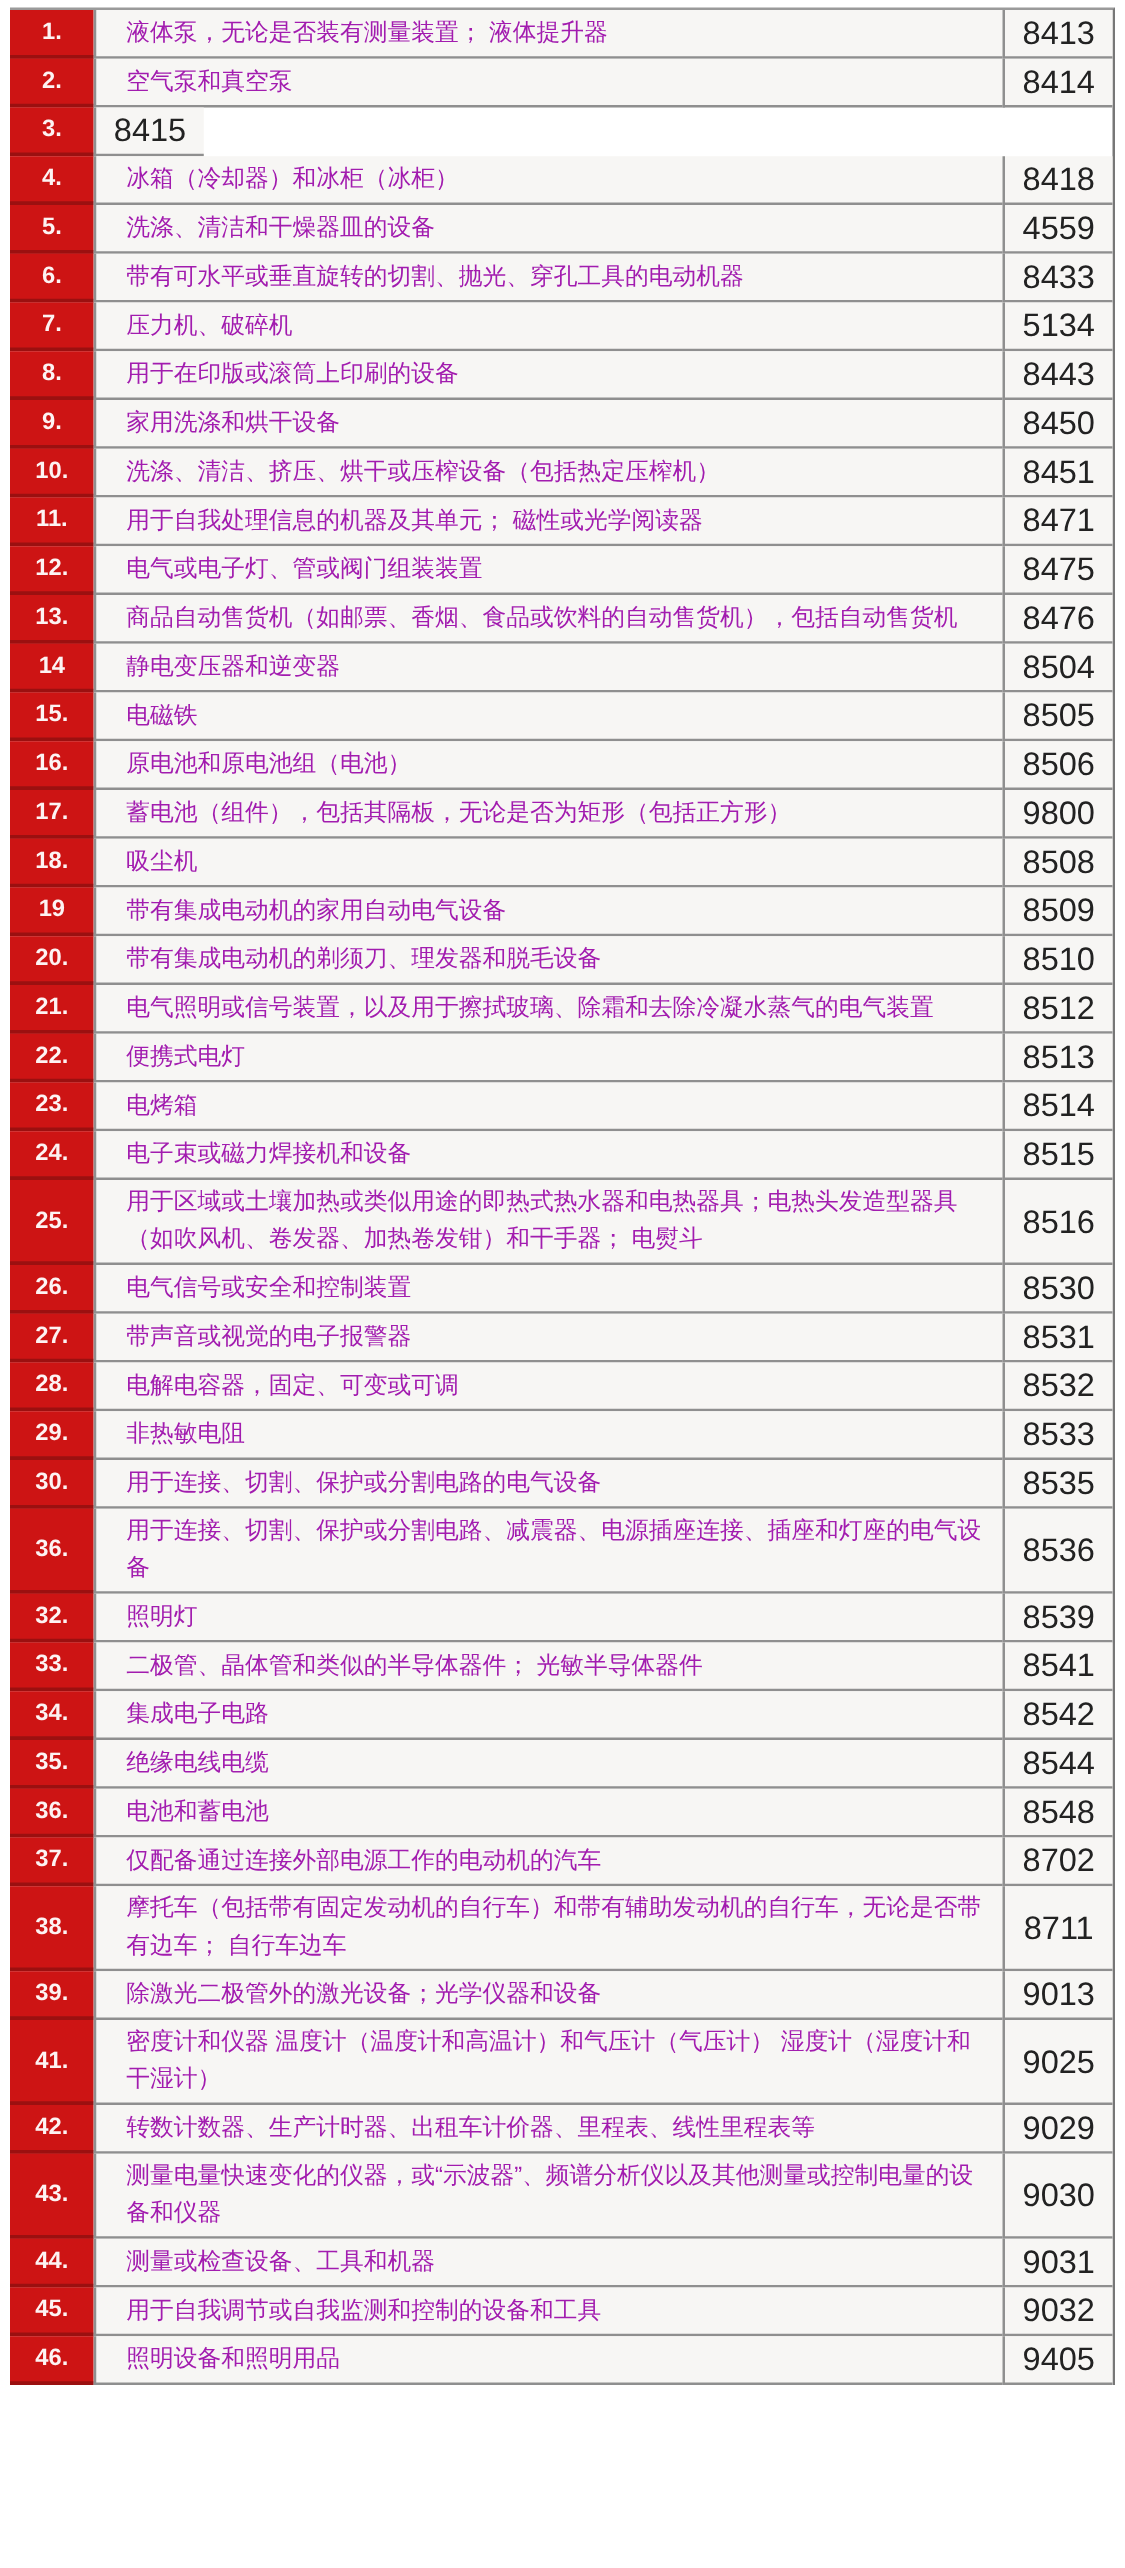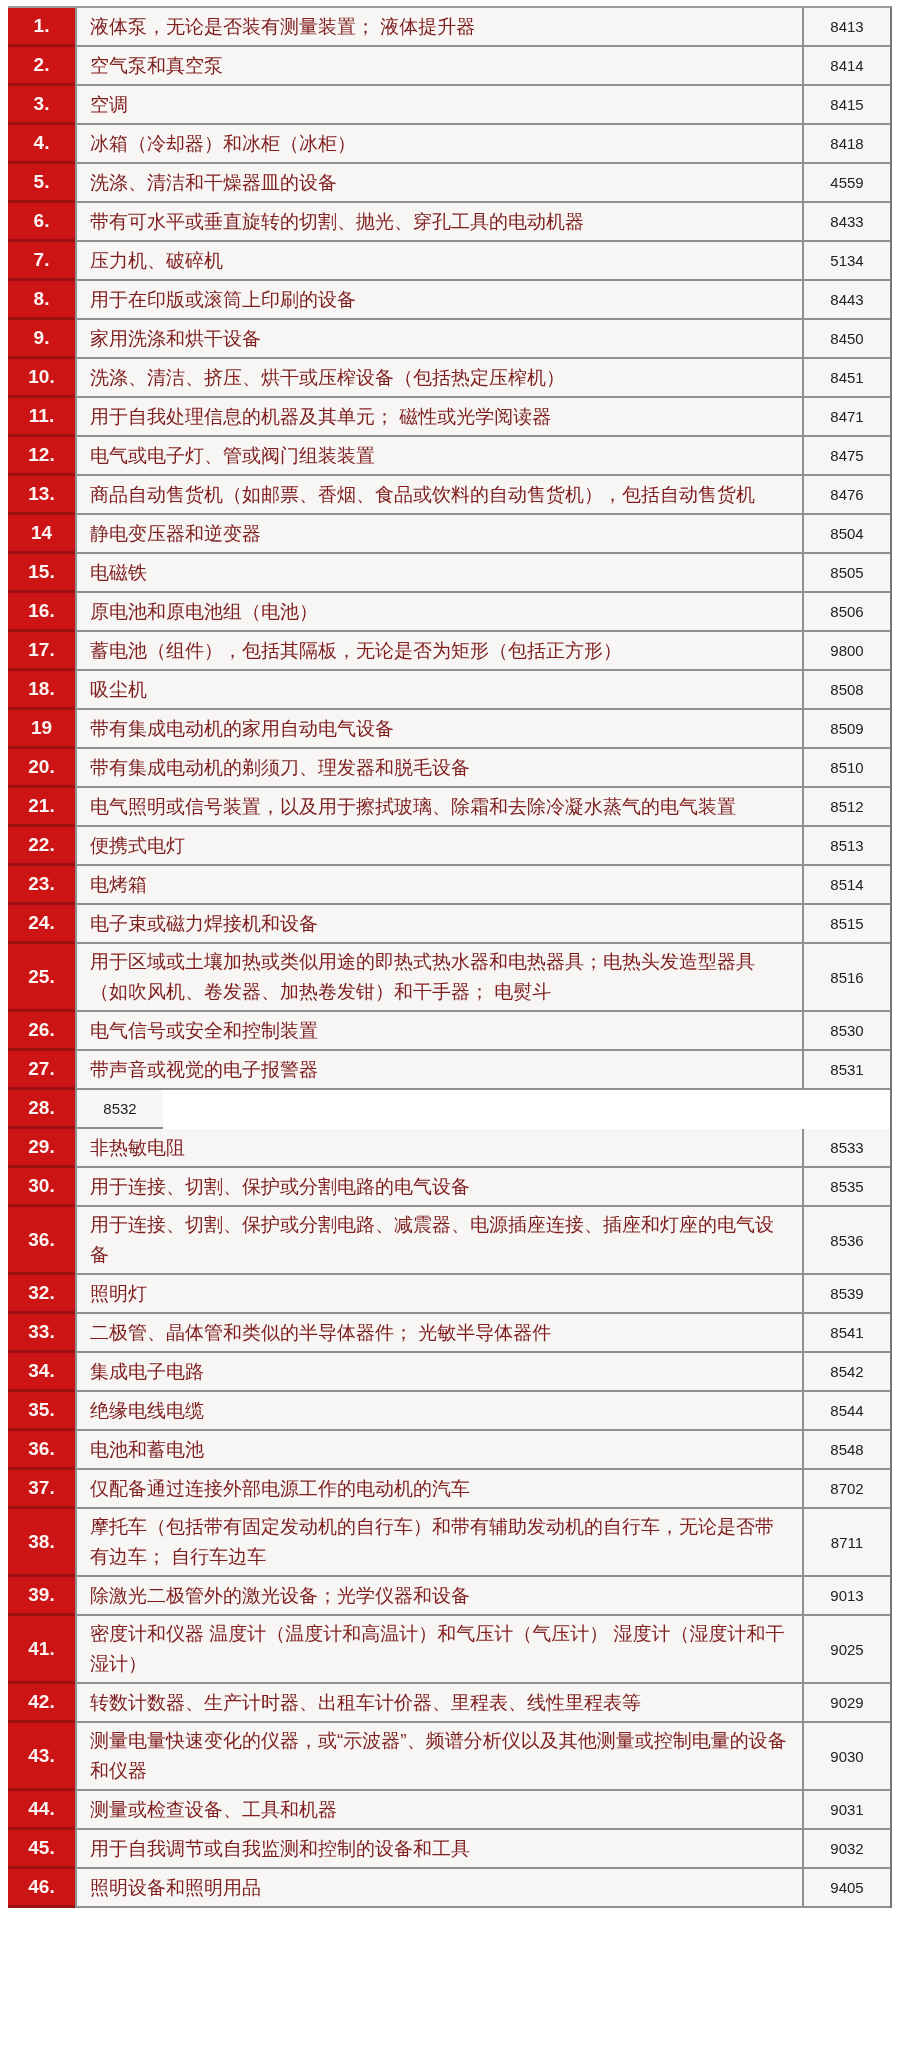--- a/index.html
+++ b/index.html
@@ -32,35 +32,35 @@
     font-size: 19px;
     display: flex;
     align-items: center;
     justify-content: center;
     border-bottom: 3px solid #9b1010;
     box-sizing: border-box;
   }
   .text-cell {
     flex: 1 1 auto;
     background: #f7f6f4;
-    color: #7f1d1d;
+    color: #a21caf;
     font-size: 19px;
     line-height: 30px;
     display: flex;
     align-items: center;
-    padding: 3px 10px 3px 13px;
+    padding: 3px 10px 3px 24px;
     border-bottom: 2px solid #8f8f8f;
     border-left: 2px solid #8f8f8f;
     box-sizing: border-box;
   }
   .code-cell {
     flex: 0 0 88px;
     background: #f7f6f4;
     color: #222222;
-    font-size: 15px;
+    font-size: 26px;
     display: flex;
     align-items: center;
     justify-content: center;
     border-bottom: 2px solid #8f8f8f;
     border-left: 2px solid #8f8f8f;
     box-sizing: border-box;
   }
 </style>
 </head>
 <body>
@@ -74,21 +74,20 @@
   </div>
 
   <div class="row">
     <div class="num-cell">2.</div>
     <div class="text-cell">空气泵和真空泵</div>
     <div class="code-cell">8414</div>
   </div>
 
   <div class="row">
     <div class="num-cell">3.</div>
-    <div class="text-cell">空调</div>
     <div class="code-cell">8415</div>
   </div>
 
   <div class="row">
     <div class="num-cell">4.</div>
     <div class="text-cell">冰箱（冷却器）和冰柜（冰柜）</div>
     <div class="code-cell">8418</div>
   </div>
 
   <div class="row">
@@ -224,20 +223,21 @@
   </div>
 
   <div class="row">
     <div class="num-cell">27.</div>
     <div class="text-cell">带声音或视觉的电子报警器</div>
     <div class="code-cell">8531</div>
   </div>
 
   <div class="row">
     <div class="num-cell">28.</div>
+    <div class="text-cell">电解电容器，固定、可变或可调</div>
     <div class="code-cell">8532</div>
   </div>
 
   <div class="row">
     <div class="num-cell">29.</div>
     <div class="text-cell">非热敏电阻</div>
     <div class="code-cell">8533</div>
   </div>
 
   <div class="row">

